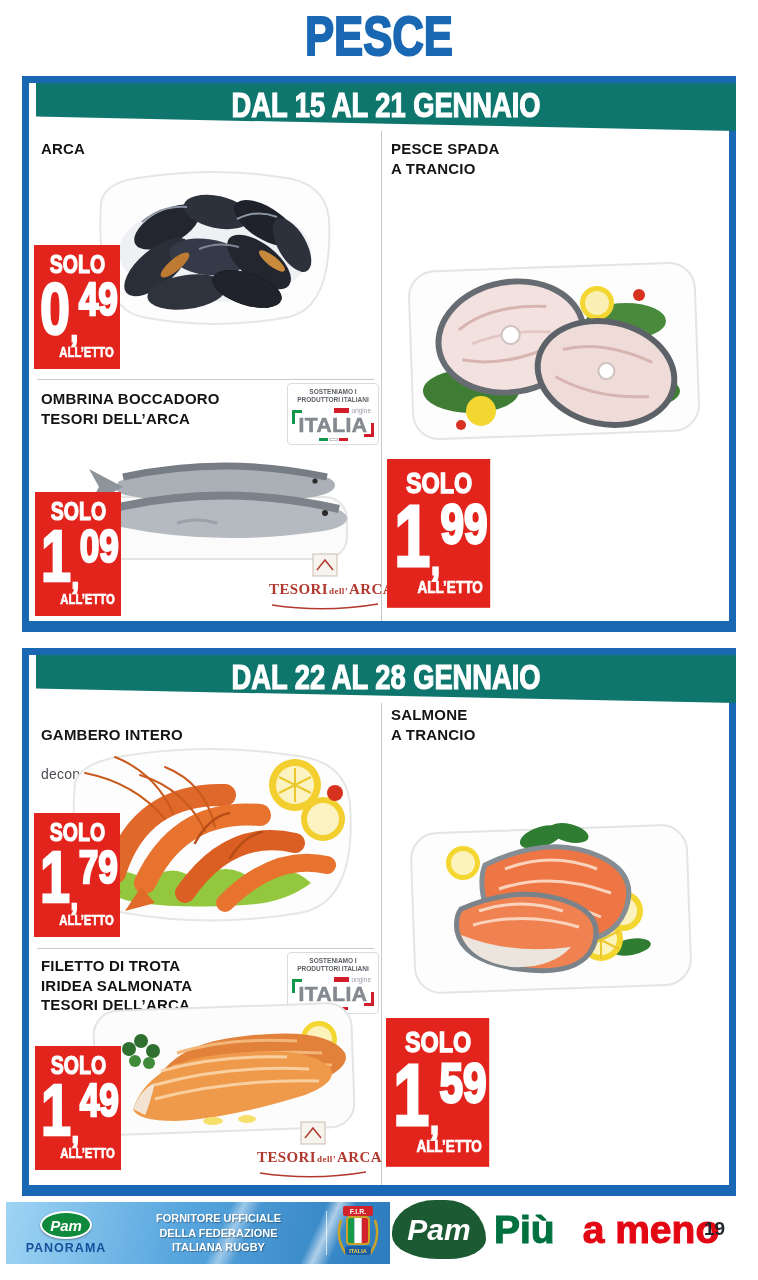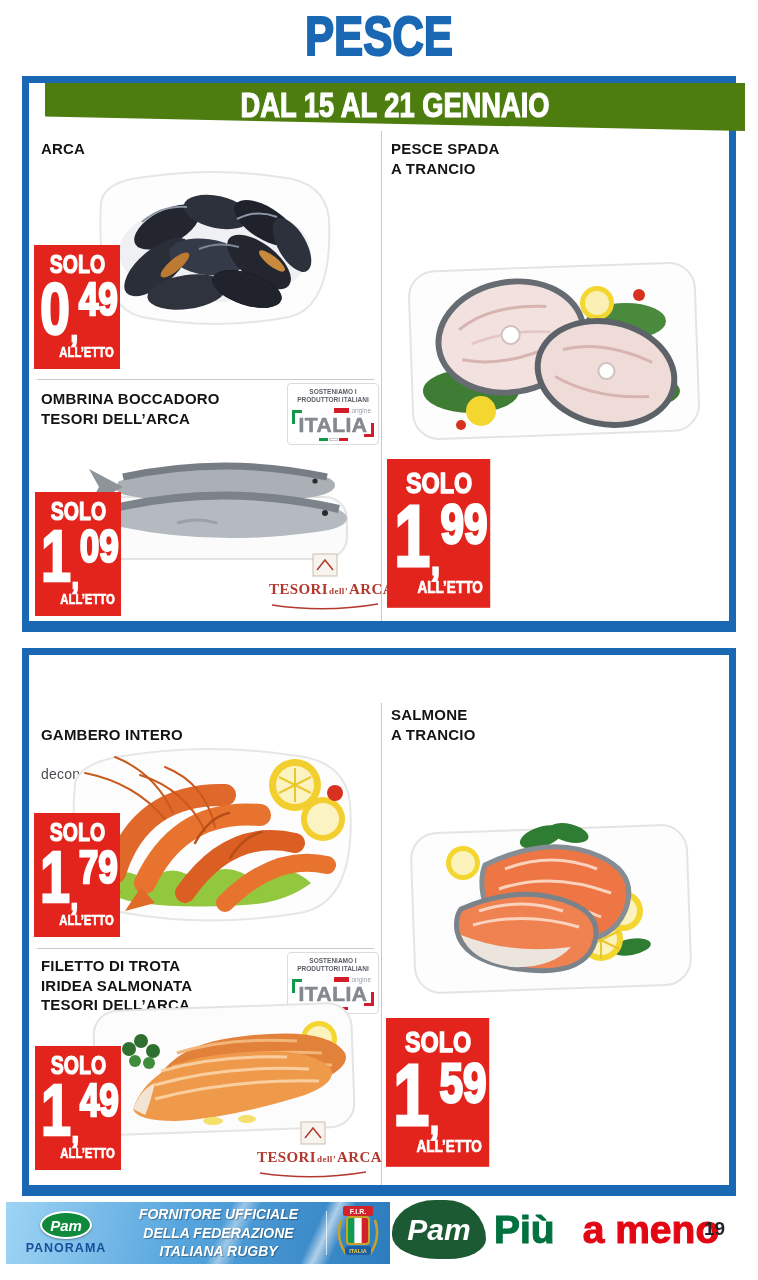--- a/index.html
+++ b/index.html
@@ -14,21 +14,21 @@
   .fat1 { -webkit-text-stroke:.6px currentColor; }
 
   .title { position:absolute; top:8px; left:0; width:100%; text-align:center;
            color:#1a68b3; font-size:56px; font-weight:bold; line-height:1; }
 
   
   .box { position:absolute; left:22px; width:714px; background:#fff;
          border:7px solid #1a68b3; border-bottom-width:11px; }
   #s1 { top:76px;  height:556px; }
   #s2 { top:648px; height:548px; }
-  .banner { position:absolute; left:16px; top:0; width:700px; height:48px; background:#4d7c0f;
+  .banner { position:absolute; left:7px; top:0; width:700px; height:48px; background:#0f766e;
             text-align:center; color:#fff; clip-path:polygon(0 0,100% 0,100% 100%,0 70%); }
   .banner .cond { font-size:35px; font-weight:bold; line-height:44px; }
   .vdiv { position:absolute; left:352px; top:48px; bottom:0; width:1px; background:#c9c9c9; }
   .hdiv { position:absolute; left:8px; width:337px; height:1px; background:#c9c9c9; }
 
   .plabel { position:absolute; font-size:15px; font-weight:bold; color:#141414;
             line-height:1.3; white-space:pre-line; letter-spacing:.2px; }
   .psub { font-size:14px; font-weight:normal; color:#4a4e54; margin-top:1px; }
 
   .photo { position:absolute; }
@@ -76,22 +76,22 @@
              display:flex; align-items:center; padding:0 8px; overflow:hidden; }
   .fbanner::before { content:""; position:absolute; inset:0;
              background:linear-gradient(115deg, transparent 55%, rgba(255,255,255,.45) 58%, transparent 62%, transparent 78%, rgba(255,255,255,.6) 81%, transparent 85%); }
   .pp { position:relative; width:104px; text-align:center; }
   .pp-oval { width:52px; height:28px; margin:0 auto; background:#0f8a3c; border:2px solid #fff;
              border-radius:50%; color:#fff; font-weight:bold; font-style:italic; font-size:15px;
              display:flex; align-items:center; justify-content:center; box-shadow:0 1px 2px rgba(0,0,0,.35); }
   .pp-name { display:flex; align-items:center; justify-content:center; gap:15px; margin-top:2px; }
   .pp-name span { color:#164f9a; font-weight:bold; font-size:12.5px; letter-spacing:1px; }
   .pp-line { display:block; width:13px; height:3px; background:#d2232a; }
-  .sponsor { position:relative; flex:1; text-align:center; color:#fff; font-weight:bold; font-style:italic;
-             font-size:14px; line-height:1.35; white-space:pre-line; text-shadow:1px 1px 1px rgba(0,0,0,.35); }
+  .sponsor { position:relative; flex:1; text-align:center; color:#fff; font-weight:bold; 
+             font-size:11px; line-height:1.35; white-space:pre-line; text-shadow:1px 1px 1px rgba(0,0,0,.35); }
   .fdiv { position:relative; width:1px; height:44px; background:rgba(255,255,255,.7); margin:0 7px; }
 
   .pam-piu { position:absolute; left:392px; top:1200px; display:flex; align-items:center; }
   .leaf { width:94px; height:59px; background:#1c5a34; border-radius:52% 48% 45% 55% / 62% 75% 38% 45%;
           display:flex; align-items:center; justify-content:center; color:#fff;
           font-size:30px; font-weight:bold; font-style:italic; }
   .piu { color:#00713f; font-size:39px; font-weight:bold; margin-left:8px; -webkit-text-stroke:1px #00713f; }
   .ameno { color:#e30613; font-size:39px; font-weight:bold; margin-left:28px; -webkit-text-stroke:1px #e30613; }
   .pageno { position:absolute; left:704px; top:1218px; font-size:19px; font-weight:bold; color:#20252b; }
 </style>
@@ -224,20 +224,21 @@
       <div class="p-row"><span class="p-numwrap">
         <span class="p-int fat3">1</span>
         <span class="p-comma fat3">,</span>
         <span class="p-dec fat3">99</span>
       </span></div>
       <div class="p-unit"><span class="cond fat1">ALL’ETTO</span></div>
     </div>
   </section>
 
   <section class="box" id="s2">
+    <div class="banner"><span class="cond fat2">DAL 22 AL 28 GENNAIO</span></div>
     <div class="vdiv"></div>
     <div class="hdiv" style="top:293px"></div>
 
     <div class="plabel" style="left:12px; top:50px">
       <div>GAMBERO INTERO</div>
       <div class="psub">decongelato</div>
     </div>
     <svg class="photo" style="left:16px; top:68px" width="330" height="222" viewBox="0 0 330 222">
       <path d="M30,60 Q20,180 80,190 Q165,205 255,190 Q312,180 305,80 Q300,36 245,32 Q165,20 85,32 Q36,38 30,60Z" fill="#fdfdfd" stroke="#e6e6e6" stroke-width="2"></path>
       <path d="M55,160 Q80,138 102,160 Q126,136 152,158 Q180,134 210,158 Q240,136 266,160 Q240,180 200,182 Q140,186 95,180 Q65,176 55,160Z" fill="#93c83e"></path>

